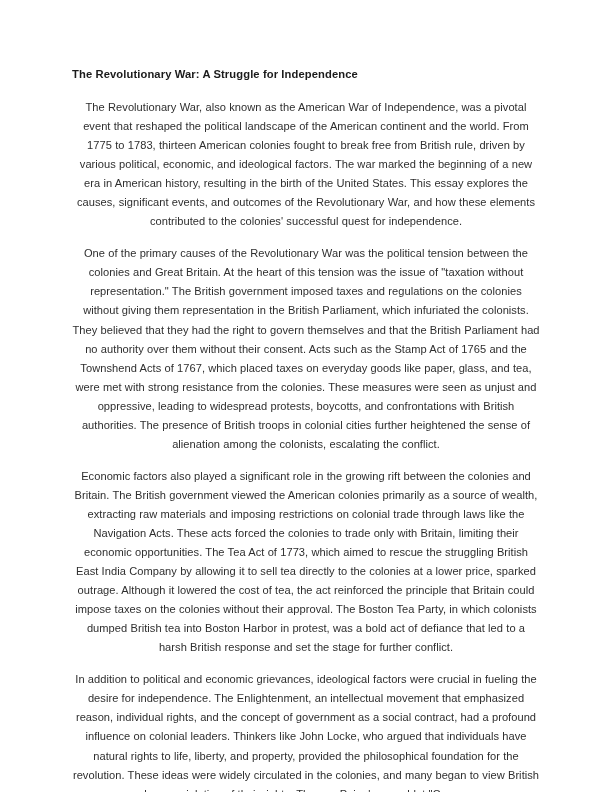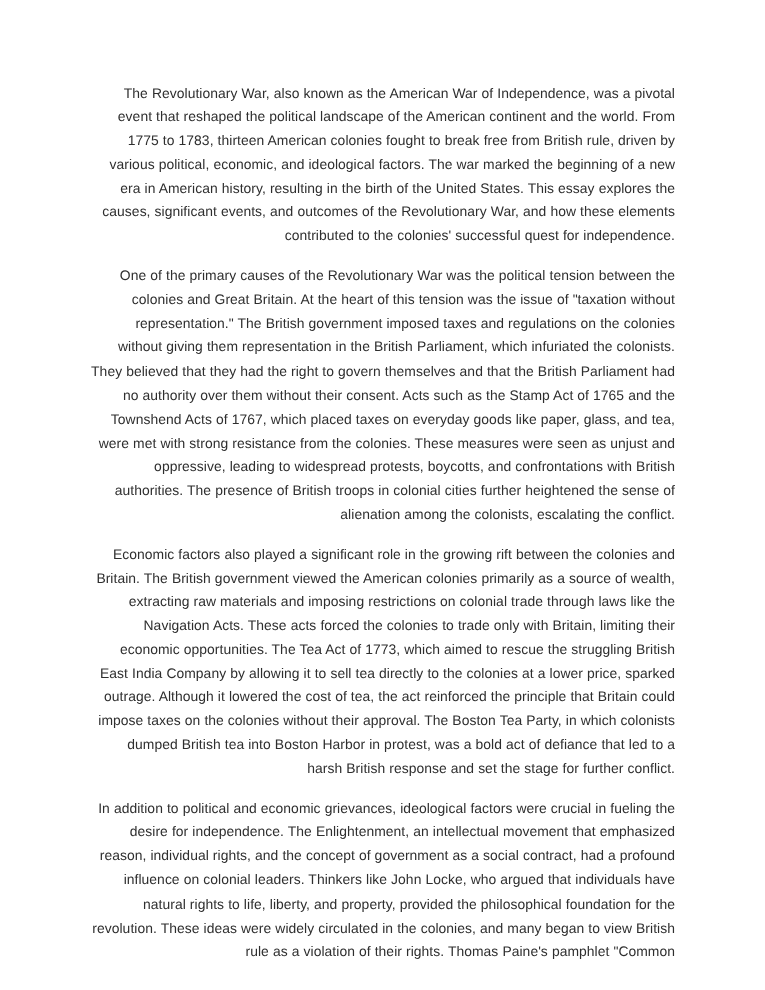--- a/index.html
+++ b/index.html
@@ -32,34 +32,35 @@
     line-height: 16px;
     margin: 0 0 16px 0;
     letter-spacing: 0.01em;
   }
   .doc-paragraph {
     font-size: 11.1px;
     font-weight: normal;
     color: #2e2e2e;
     line-height: 19.05px;
     margin: 0 0 13px 0;
-    text-align: right;
+    text-align: center;
     letter-spacing: 0.004em;
     word-spacing: 0.01em;
   }
   .doc-paragraph:last-child {
     margin-bottom: 0;
   }
 </style>
 </head>
 <body>
 
 <div id="page">
   <article id="document-body">
 
+    <h1 class="doc-heading">The Revolutionary War: A Struggle for Independence</h1>
 
     <p class="doc-paragraph">The Revolutionary War, also known as the American War of Independence, was a pivotal event that reshaped the political landscape of the American continent and the world. From 1775 to 1783, thirteen American colonies fought to break free from British rule, driven by various political, economic, and ideological factors. The war marked the beginning of a new era in American history, resulting in the birth of the United States. This essay explores the causes, significant events, and outcomes of the Revolutionary War, and how these elements contributed to the colonies' successful quest for independence.</p>
 
     <p class="doc-paragraph">One of the primary causes of the Revolutionary War was the political tension between the colonies and Great Britain. At the heart of this tension was the issue of "taxation without representation." The British government imposed taxes and regulations on the colonies without giving them representation in the British Parliament, which infuriated the colonists. They believed that they had the right to govern themselves and that the British Parliament had no authority over them without their consent. Acts such as the Stamp Act of 1765 and the Townshend Acts of 1767, which placed taxes on everyday goods like paper, glass, and tea, were met with strong resistance from the colonies. These measures were seen as unjust and oppressive, leading to widespread protests, boycotts, and confrontations with British authorities. The presence of British troops in colonial cities further heightened the sense of alienation among the colonists, escalating the conflict.</p>
 
     <p class="doc-paragraph">Economic factors also played a significant role in the growing rift between the colonies and Britain. The British government viewed the American colonies primarily as a source of wealth, extracting raw materials and imposing restrictions on colonial trade through laws like the Navigation Acts. These acts forced the colonies to trade only with Britain, limiting their economic opportunities. The Tea Act of 1773, which aimed to rescue the struggling British East India Company by allowing it to sell tea directly to the colonies at a lower price, sparked outrage. Although it lowered the cost of tea, the act reinforced the principle that Britain could impose taxes on the colonies without their approval. The Boston Tea Party, in which colonists dumped British tea into Boston Harbor in protest, was a bold act of defiance that led to a harsh British response and set the stage for further conflict.</p>
 
     <p class="doc-paragraph">In addition to political and economic grievances, ideological factors were crucial in fueling the desire for independence. The Enlightenment, an intellectual movement that emphasized reason, individual rights, and the concept of government as a social contract, had a profound influence on colonial leaders. Thinkers like John Locke, who argued that individuals have natural rights to life, liberty, and property, provided the philosophical foundation for the revolution. These ideas were widely circulated in the colonies, and many began to view British rule as a violation of their rights. Thomas Paine's pamphlet "Common</p>
 
   </article>

